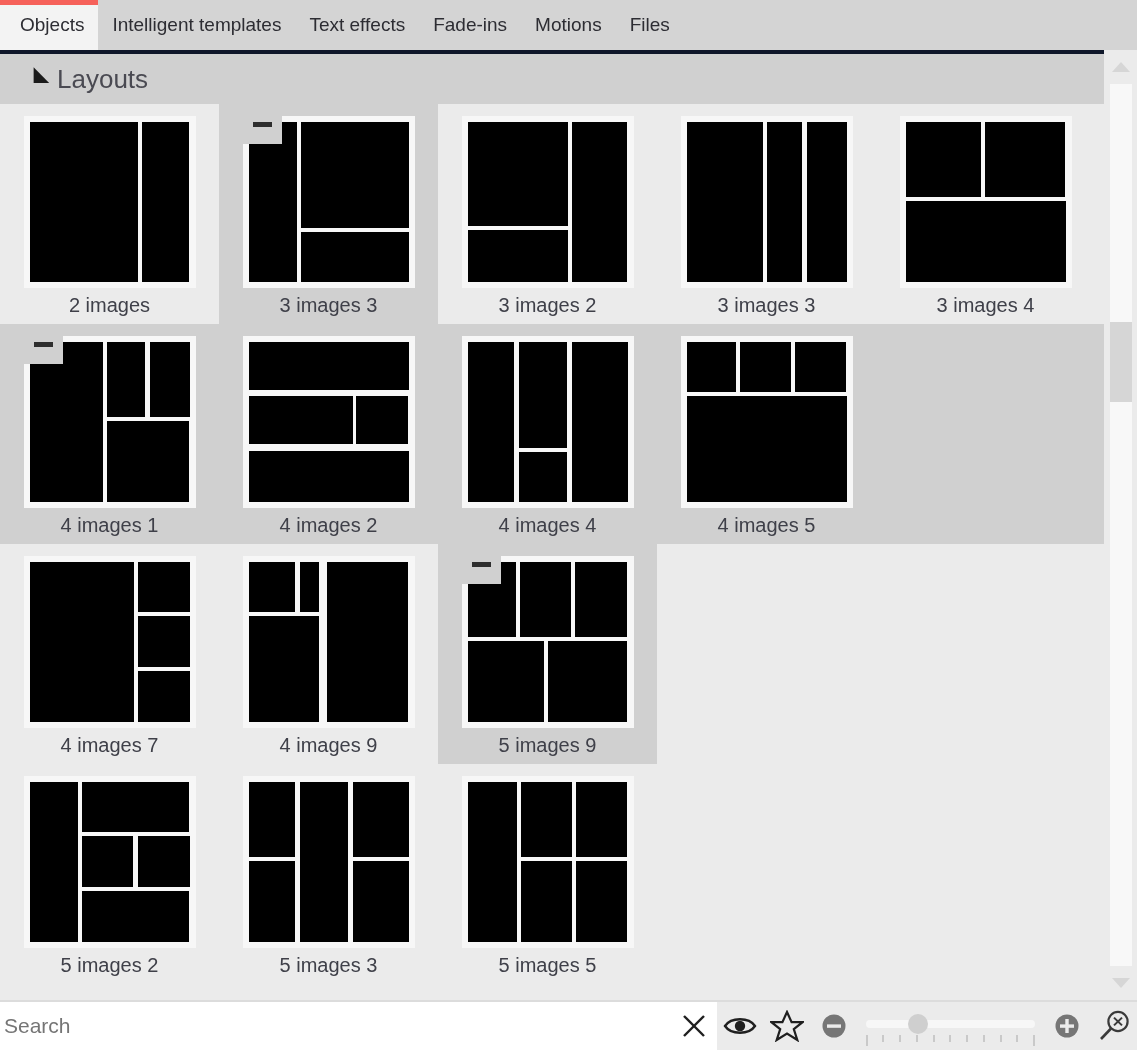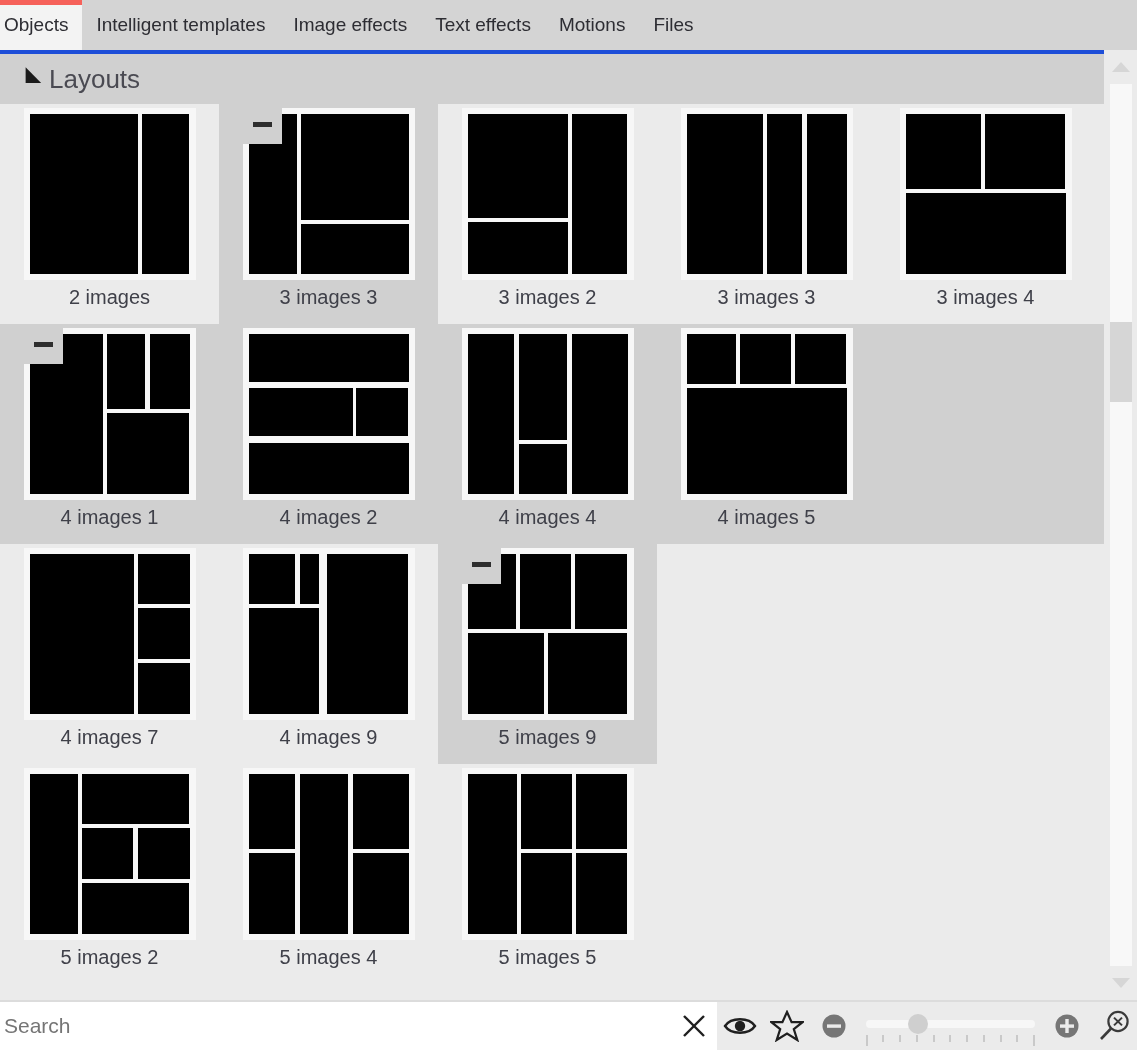--- a/index.html
+++ b/index.html
@@ -18,36 +18,36 @@
     background: #d4d4d4;
     display: flex; align-items: flex-end;
   }
   .tab {
     height: 50px; padding: 0 14px;
     display: flex; align-items: center; justify-content: center;
     font-size: 19px; color: #2d2d33;
     background: transparent; cursor: default;
     white-space: nowrap;
   }
-  .tab.first { padding-left: 4px; }
+  .tab.first { padding-left: 20px; }
   .tab.active {
     background: #f3f3f3;
     position: relative;
   }
   .tab.active::before {
     content: ""; position: absolute; left: 0; right: 0; top: 0; height: 5px;
     background: #f6615a;
   }
 
   
   .section-header {
     position: absolute; left: 0; top: 50px; width: 1104px; height: 54px;
     background: #d0d0d0;
-    display: flex; align-items: center; padding-left: 24px;
-    border-top: 4px solid #1d4ed8;
+    display: flex; align-items: center; padding-left: 32px;
+    border-top: 4px solid #0f172a;
   }
   .collapse-tri {
     width: 0; height: 0;
     border-left: 11px solid #1b1b1b;
     border-bottom: 11px solid transparent;
     border-top: 11px solid transparent;
     transform: rotate(135deg);
     margin-right: 14px;
     flex: none;
   }
@@ -60,21 +60,21 @@
     overflow: hidden;
   }
   .row { display: flex; width: 1104px; height: 220px; }
   .row.r4 { height: 225px; }
   .row.shaded { background: #d0d0d0; }
 
   .cell {
     width: 219px; height: 100%;
     position: relative;
     display: flex; flex-direction: column; align-items: center;
-    padding-top: 4px;
+    padding-top: 12px;
   }
   .cell.hl { background: #d0d0d0; }
   .cell.lite { background: #ebebeb; }
 
   .thumb {
     width: 172px; height: 172px;
     background: #f7f7f7;
     padding: 6px;
     position: relative;
   }
@@ -162,24 +162,24 @@
 <div id="app">
 
   <div class="tabbar" id="tabbar">
       <div class="tab active first">
         <span>Objects</span>
       </div>
       <div class="tab">
         <span>Intelligent templates</span>
       </div>
       <div class="tab">
-        <span>Image effects</span>
+        <span>Text effects</span>
       </div>
       <div class="tab">
-        <span>Text effects</span>
+        <span>Fade-ins</span>
       </div>
       <div class="tab">
         <span>Motions</span>
       </div>
       <div class="tab">
         <span>Files</span>
       </div>
     </div>
 
   <div class="section-header">
@@ -352,21 +352,21 @@
         <div class="cell lite">
           <div class="thumb">
             <div class="thumb-inner">
               <div class="tile" style="left: 0%; top: 0%; width: 29%; height: 47%;"></div>
               <div class="tile" style="left: 0%; top: 49.5%; width: 29%; height: 50.5%;"></div>
               <div class="tile" style="left: 32%; top: 0%; width: 30%; height: 100%;"></div>
               <div class="tile" style="left: 65%; top: 0%; width: 35%; height: 47%;"></div>
               <div class="tile" style="left: 65%; top: 49.5%; width: 35%; height: 50.5%;"></div>
             </div>
           </div>
-          <div class="caption">5 images 4</div>
+          <div class="caption">5 images 3</div>
         </div>
         <div class="cell lite">
           <div class="thumb">
             <div class="thumb-inner">
               <div class="tile" style="left: 0%; top: 0%; width: 31%; height: 100%;"></div>
               <div class="tile" style="left: 33.5%; top: 0%; width: 32%; height: 47%;"></div>
               <div class="tile" style="left: 33.5%; top: 49.5%; width: 32%; height: 50.5%;"></div>
               <div class="tile" style="left: 68%; top: 0%; width: 32%; height: 47%;"></div>
               <div class="tile" style="left: 68%; top: 49.5%; width: 32%; height: 50.5%;"></div>
             </div>

